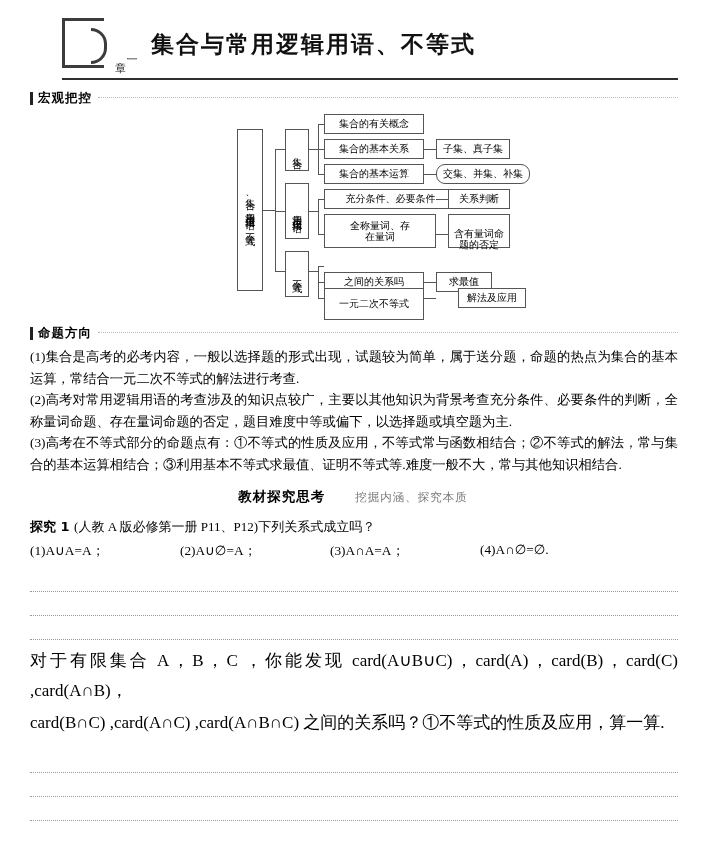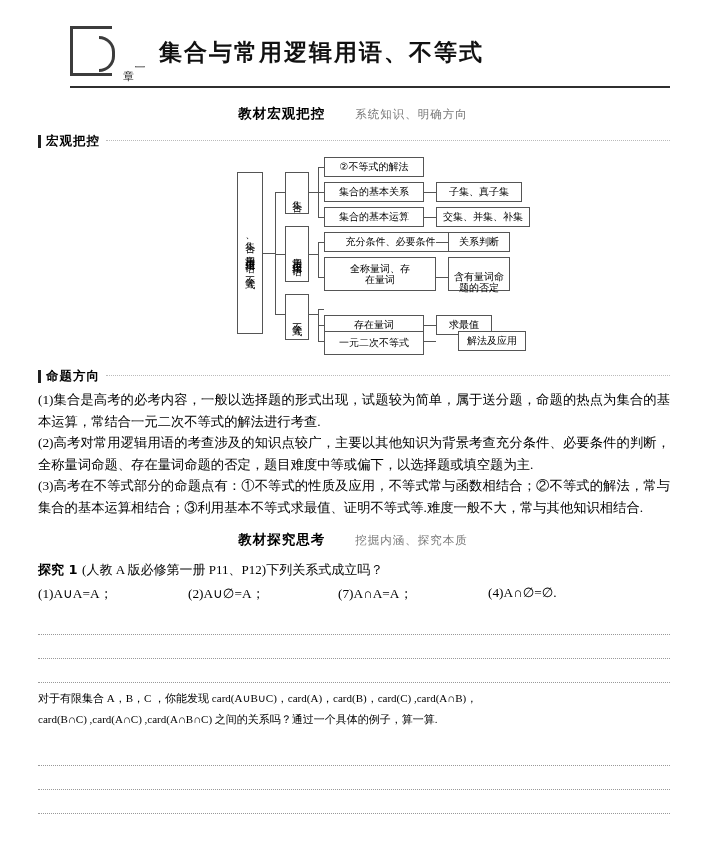--- a/index.html
+++ b/index.html
@@ -12,21 +12,21 @@
     height: 865px;
     font-family: "Liberation Serif", serif;
     color: #000;
     position: relative;
     overflow: hidden;
   }
   .page {
     position: relative;
     width: 706px;
     height: 865px;
-    padding: 8px;
+    padding: 0;
     box-sizing: border-box;
   }
 
   
   .header {
     display: flex;
     align-items: center;
     padding: 18px 0 6px 62px;
   }
   .chap-badge {
@@ -176,21 +176,21 @@
     margin: 4px 28px 0 30px;
     font-size: 13.3px;
     display: flex;
   }
   .opts span { display: inline-block; }
   .opt0 { width: 150px; }
   .opt1 { width: 150px; }
   .opt2 { width: 150px; }
 
   .body-line {
-    font-size: 11px;
+    font-size: 17px;
     line-height: 1.75;
     margin: 6px 28px 0 30px;
     text-align: justify;
   }
 
   .rules {
     margin: 8px 28px 0 30px;
   }
   .rule {
     border-bottom: 1px dotted #999;
@@ -204,55 +204,51 @@
 
   <div class="header">
     <div class="chap-badge">
       <div class="bk"></div>
     </div>
     <div class="chap-num">一<br>章</div>
     <div class="header-title">集合与常用逻辑用语、不等式</div>
   </div>
   <div class="header-rule"></div>
 
-  <div class="banner">
-    <span class="b-title">教材宏观把控</span>
-    <span class="b-note">系统知识、明确方向</span>
-  </div>
 
   <div class="bar-head">
     <div class="bar"></div>
     <div class="bh-text">宏观把控</div>
     <div class="dots"></div>
   </div>
 
   <div class="tree">
 
     <div class="node vert" style="left:207px; top:18px; width:26px; height:162px;">集合、常用逻辑用语、不等式</div>
 
     <div class="ln h" style="left:233px; top:99px; width:12px;"></div>
     <div class="ln v" style="left:245px; top:38px; height:122px;"></div>
 
     <div class="ln h" style="left:245px; top:38px; width:10px;"></div>
     <div class="node vert" style="left:255px; top:18px; width:24px; height:42px;">集合</div>
     <div class="ln h" style="left:279px; top:38px; width:9px;"></div>
     <div class="ln v" style="left:288px; top:13px; height:50px;"></div>
 
     <div class="ln h" style="left:288px; top:13px; width:6px;"></div>
-    <div class="node" style="left:294px; top:3px; width:100px; height:20px;">②不等式的解法</div>
+    <div class="node" style="left:294px; top:3px; width:100px; height:20px;">集合的有关概念</div>
 
     <div class="ln h" style="left:288px; top:38px; width:6px;"></div>
     <div class="node" style="left:294px; top:28px; width:100px; height:20px;">集合的基本关系</div>
     <div class="ln h" style="left:394px; top:38px; width:12px;"></div>
-    <div class="node" style="left:406px; top:28px; width:86px; height:20px;">子集、真子集</div>
+    <div class="node" style="left:406px; top:28px; width:74px; height:20px;">子集、真子集</div>
 
     <div class="ln h" style="left:288px; top:63px; width:6px;"></div>
     <div class="node" style="left:294px; top:53px; width:100px; height:20px;">集合的基本运算</div>
     <div class="ln h" style="left:394px; top:63px; width:12px;"></div>
-    <div class="node" style="left:406px; top:53px; width:94px; height:20px;">交集、并集、补集</div>
+    <div class="node" style="left:406px; top:53px; width:94px; height:20px;border-radius:9px;">交集、并集、补集</div>
 
     <div class="ln h" style="left:245px; top:100px; width:10px;"></div>
     <div class="node vert" style="left:255px; top:72px; width:24px; height:56px;">常用逻辑用语</div>
     <div class="ln h" style="left:279px; top:100px; width:9px;"></div>
     <div class="ln v" style="left:288px; top:88px; height:35px;"></div>
 
     <div class="ln h" style="left:288px; top:88px; width:6px;"></div>
     <div class="node" style="left:294px; top:78px; width:133px; height:20px;">充分条件、必要条件</div>
     <div class="ln h" style="left:406px; top:88px; width:12px;"></div>
     <div class="node" style="left:418px; top:78px; width:62px; height:20px;">关系判断</div>
@@ -268,26 +264,26 @@
 
     <div class="ln h" style="left:245px; top:160px; width:10px;"></div>
     <div class="node vert" style="left:255px; top:140px; width:24px; height:46px;">不等式</div>
     <div class="ln h" style="left:279px; top:160px; width:9px;"></div>
     <div class="ln v" style="left:288px; top:155px; height:32px;"></div>
 
     <div class="ln h" style="left:288px; top:155px; width:6px;"></div>
     <div class="node" style="left:294px; top:145px; width:100px; height:20px;margin-top:16px;">不等式的性质</div>
 
     <div class="ln h" style="left:288px; top:171px; width:6px;"></div>
-    <div class="node" style="left:294px; top:161px; width:100px; height:20px;">存在量词</div>
+    <div class="node" style="left:294px; top:161px; width:100px; height:20px;">之间的关系吗</div>
     <div class="ln h" style="left:394px; top:171px; width:12px;"></div>
     <div class="node" style="left:406px; top:161px; width:56px; height:20px;">求最值</div>
 
     <div class="ln h" style="left:288px; top:187px; width:6px;"></div>
-    <div class="node" style="left:294px; top:177px; width:100px; height:24px;">一元二次不等式</div>
+    <div class="node" style="left:294px; top:177px; width:100px; height:32px;">一元二次不等式</div>
     <div class="ln h" style="left:394px; top:187px; width:12px;"></div>
     <div class="node" style="left:428px; top:177px; width:68px; height:20px;">解法及应用</div>
   </div>
 
   <div class="bar-head" style="margin-top:14px;">
     <div class="bar"></div>
     <div class="bh-text">命题方向</div>
     <div class="dots"></div>
   </div>
 
@@ -302,30 +298,30 @@
     <span class="b-note">挖掘内涵、探究本质</span>
   </div>
 
   <div class="explore-title">
     <span class="lbl">探究 1</span>
     <span class="rest">(人教 A 版必修第一册 P11、P12)下列关系式成立吗？</span>
   </div>
   <div class="opts">
     <span class="opt0">(1)A∪A=A；</span>
     <span class="opt1">(2)A∪∅=A；</span>
-    <span class="opt2">(7)A∩A=A；</span>
+    <span class="opt2">(3)A∩A=A；</span>
     <span>(4)A∩∅=∅.</span>
   </div>
   <div class="rules">
     <div class="rule"></div>
     <div class="rule"></div>
     <div class="rule"></div>
   </div>
 
   <div class="body-line">对于有限集合 A，B，C ，你能发现 card(A∪B∪C)，card(A)，card(B)，card(C) ,card(A∩B)，</div>
-  <div class="body-line" style="margin-top:2px;">card(B∩C) ,card(A∩C) ,card(A∩B∩C) 之间的关系吗？通过一个具体的例子，算一算.</div>
+  <div class="body-line" style="margin-top:2px;">card(B∩C) ,card(A∩C) ,card(A∩B∩C) 之间的关系吗？①不等式的性质及应用，算一算.</div>
   <div class="rules" style="margin-top:12px;">
     <div class="rule"></div>
     <div class="rule"></div>
     <div class="rule"></div>
   </div>
 
 </div>
 
 </body></html>

